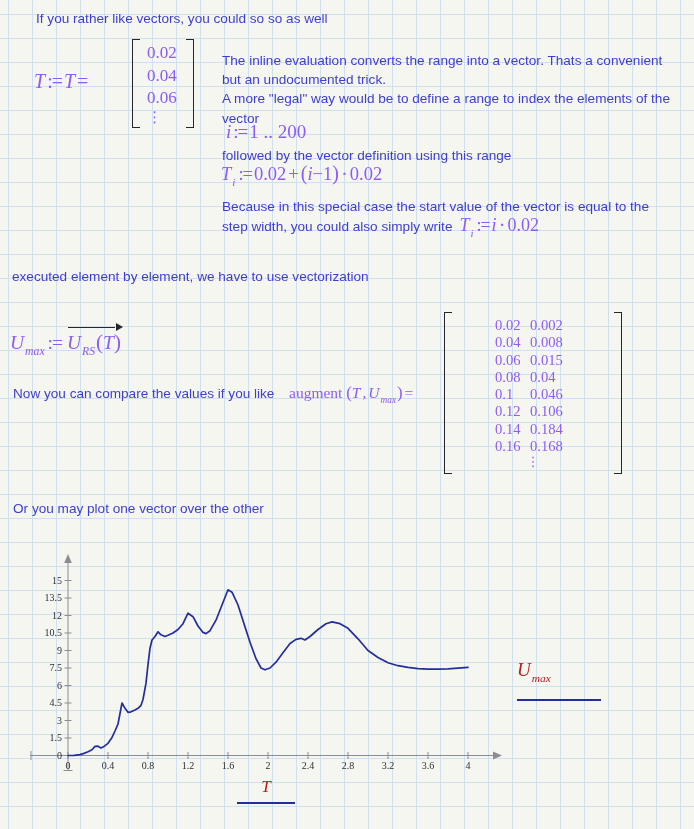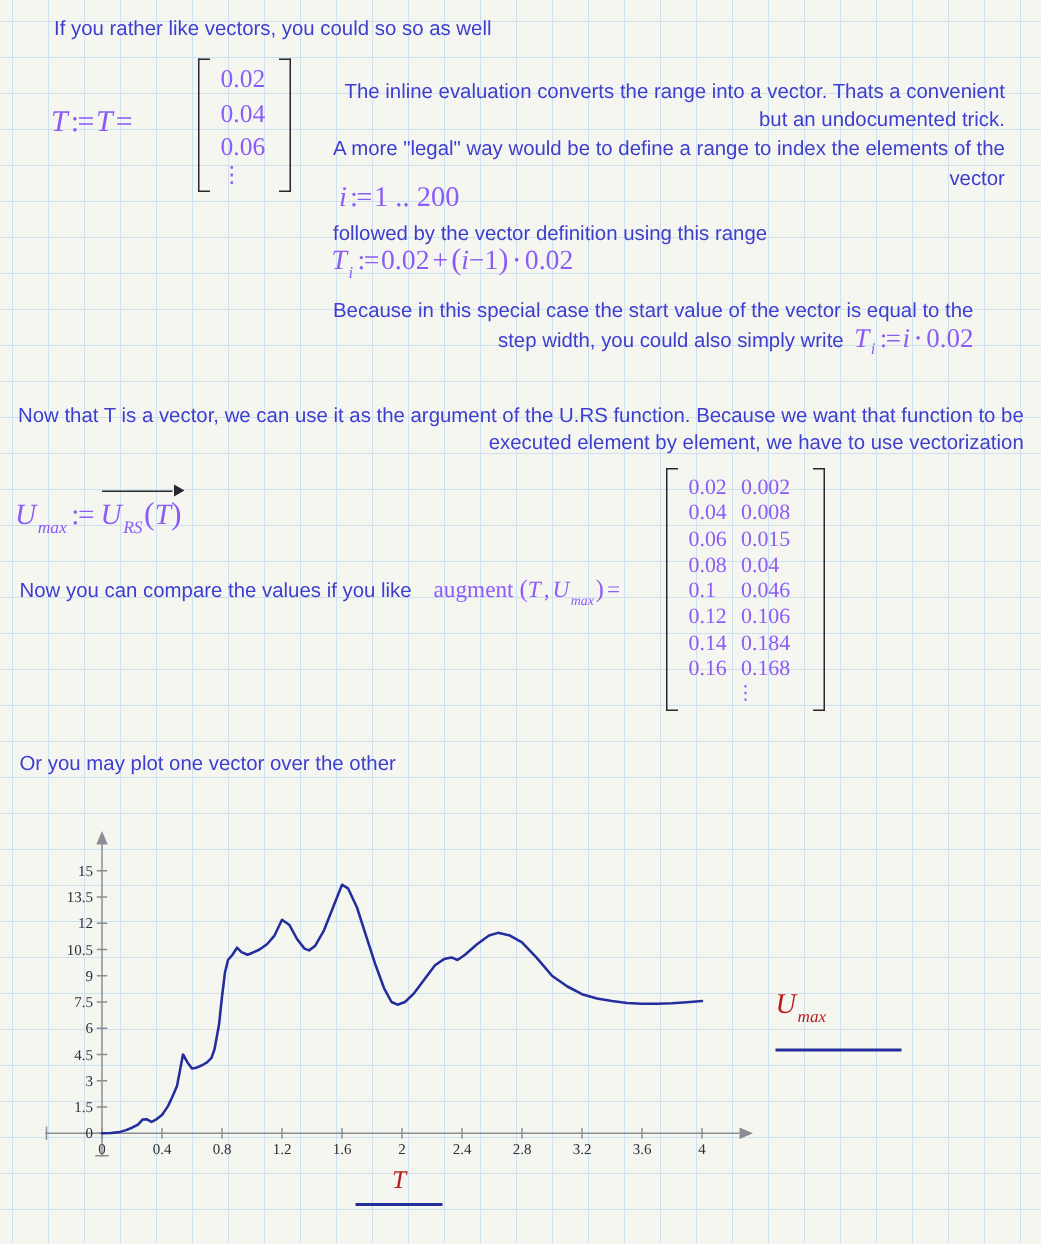--- a/index.html
+++ b/index.html
@@ -7,21 +7,21 @@
     width:694px;height:829px;position:relative;overflow:hidden;
     background-color:#f6f6f1;
     background-image:
       linear-gradient(to right, #cfe0ef 1px, transparent 1px),
       linear-gradient(to bottom, #cfe0ef 1px, transparent 1px);
     background-size:24px 24px;
     background-position:8px 14px;
     font-family:"Liberation Sans", sans-serif;
   }
   .region{position:absolute;}
-  .blue{color:#3d3ecf;font-family:"Liberation Sans",sans-serif;font-size:13.6px;line-height:18.4px;white-space:nowrap;text-align:right;}
+  .blue{color:#3d3ecf;font-family:"Liberation Sans",sans-serif;font-size:13.6px;line-height:18.4px;white-space:nowrap;}
   .math{font-family:"Liberation Serif","DejaVu Serif",serif;color:#8b5cf6;white-space:nowrap;}
   .mi{font-style:italic;}
   .mo{padding:0 2px;}
   .assign{padding:0 2px;letter-spacing:-1px;}
   .sub{font-size:0.60em;font-style:italic;vertical-align:-0.5em;padding:0 1px;}
   .dot{font-weight:700;padding:0 3px;font-size:0.8em;vertical-align:0.08em;}
   .paren{font-size:108%;}
   .brk{display:flex;align-items:stretch;}
   .bl{width:7px;border:1.5px solid #26262c;border-right:0;}
   .br{width:7px;border:1.5px solid #26262c;border-left:0;}
@@ -80,35 +80,34 @@
 <div class="region math" style="left:221px;top:162px;font-size:18.5px;">
   <span class="mi">T</span><span class="sub">i</span><span class="assign">:=</span><span>0.02</span><span class="mo">+</span><span class="paren">(</span><span class="mi">i</span><span>−1</span><span class="paren">)</span><span class="dot">·</span><span>0.02</span>
 </div>
 
 <div class="region blue" style="left:222px;top:198px;line-height:18px;">
   <div>Because in this special case the start value of the vector is equal to the</div>
   <div><span>step width, you could also simply write</span><span class="math inline-math"><span class="mi">T</span><span class="sub">i</span><span class="assign">:=</span><span class="mi">i</span><span class="dot">·</span><span>0.02</span></span></div>
 </div>
 
 <div class="region blue" style="left:12px;top:268px;line-height:17.6px;">
-  <div>Now that T is a vector, we can use it as the argument of the U.RS function. Because we want that function to be</div>
   <div>executed element by element, we have to use vectorization</div>
 </div>
 
 <div class="region math" style="left:10px;top:330px;font-size:19.5px;">
   <span class="mi">U</span><span class="sub">max</span><span class="assign">:=</span><span class="vecgrp"><span class="mi">U</span><span class="sub">RS</span><span class="paren">(</span><span class="mi">T</span><span class="paren">)</span></span>
 </div>
 
 <div class="region blue" style="left:13px;top:385px;">Now you can compare the values if you like</div>
 
 <div class="region math" style="left:289px;top:383px;font-size:15.5px;">
   <span>augment</span>&nbsp;<span class="paren">(</span><span class="mi">T</span><span class="mo">,</span><span class="mi">U</span><span class="sub">max</span><span class="paren">)</span><span class="mo">=</span>
 </div>
 
-<div class="region math brk" style="left:444px;top:312px;">
+<div class="region math brk" style="left:444px;top:312px;gap:36px;">
   <div class="bl"></div>
   <div class="mat-col">
     <div>
         <div class="mrow"><span class="mc1">0.02</span><span class="mc2">0.002</span></div>
         <div class="mrow"><span class="mc1">0.04</span><span class="mc2">0.008</span></div>
         <div class="mrow"><span class="mc1">0.06</span><span class="mc2">0.015</span></div>
         <div class="mrow"><span class="mc1">0.08</span><span class="mc2">0.04</span></div>
         <div class="mrow"><span class="mc1">0.1</span><span class="mc2">0.046</span></div>
         <div class="mrow"><span class="mc1">0.12</span><span class="mc2">0.106</span></div>
         <div class="mrow"><span class="mc1">0.14</span><span class="mc2">0.184</span></div>

